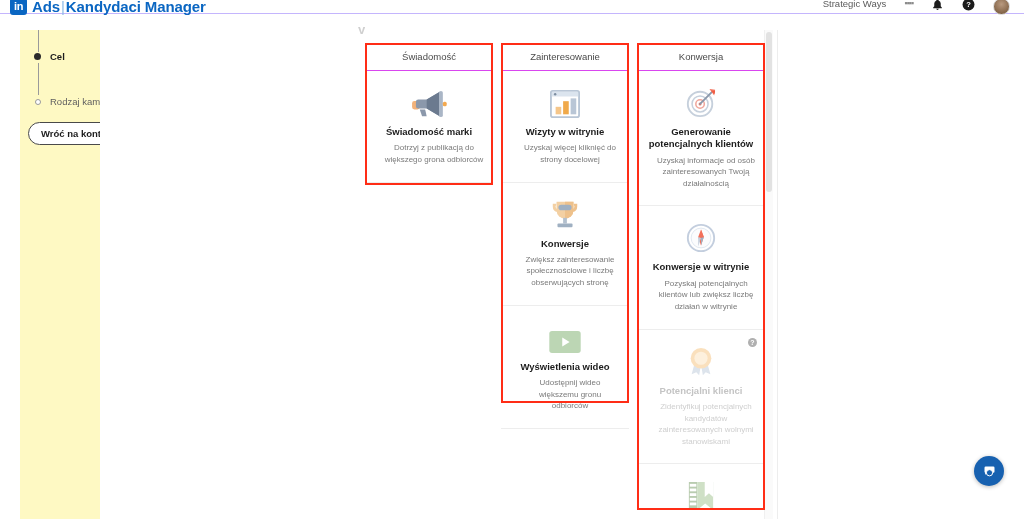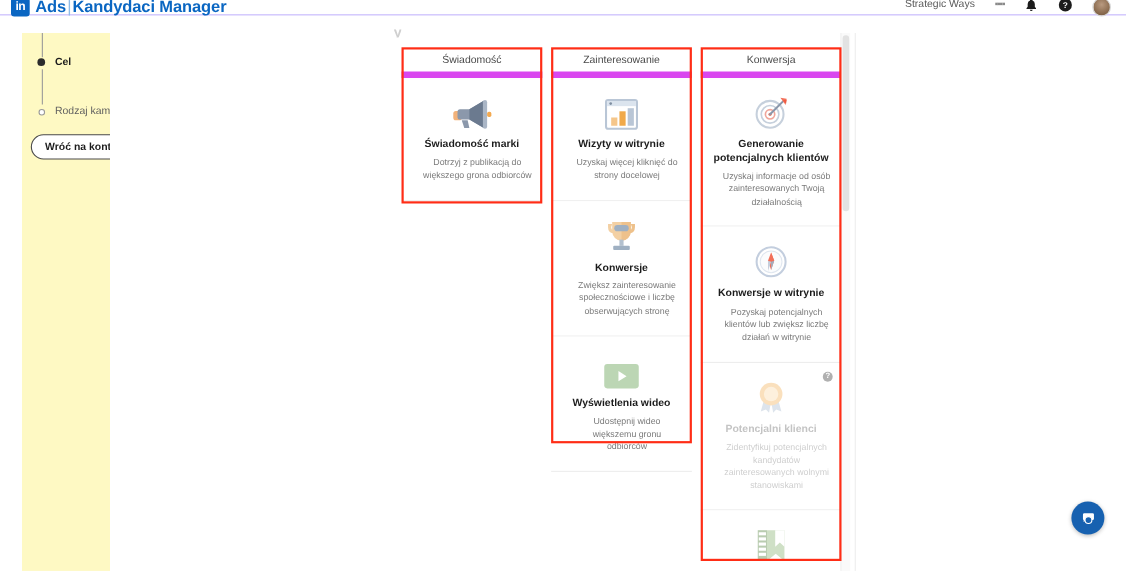--- a/index.html
+++ b/index.html
@@ -85,21 +85,21 @@
 
   
   .columns { position: absolute; top: 13px; left: 265px; display: flex; gap: 8px; }
   .col { position: relative; width: 128px; }
   .col-outline {
     position: absolute; border: 2px solid #ff2d16; pointer-events: none; z-index: 5;
     left: 0; top: 0; width: 128px;
   }
   .col-header {
     height: 28px; display: flex; align-items: center; justify-content: center;
-    font-size: 9.5px; color: #4a4a4a; border-bottom: 6px solid #d946ef;
+    font-size: 9.5px; color: #4a4a4a; border-bottom: 1px solid #d946ef;
   }
   .card {
     position: relative; border-bottom: 1px solid #ededed;
     padding: 14px 9px 16px; text-align: center; cursor: pointer; background: #fff;
   }
   .card.disabled { cursor: default; }
   .card.last { border-bottom: 1px solid #ededed; text-align: center; }
   .card-icon { height: 34px; display: flex; align-items: flex-end; justify-content: center; margin-bottom: 7px; }
   .card-title { font-size: 9.5px; font-weight: bold; color: #1c1c1c; line-height: 1.3; margin-bottom: 4px; }
   .card-desc { font-size: 8px; color: #7a7a7a; line-height: 1.45; margin-left: 10px; }

